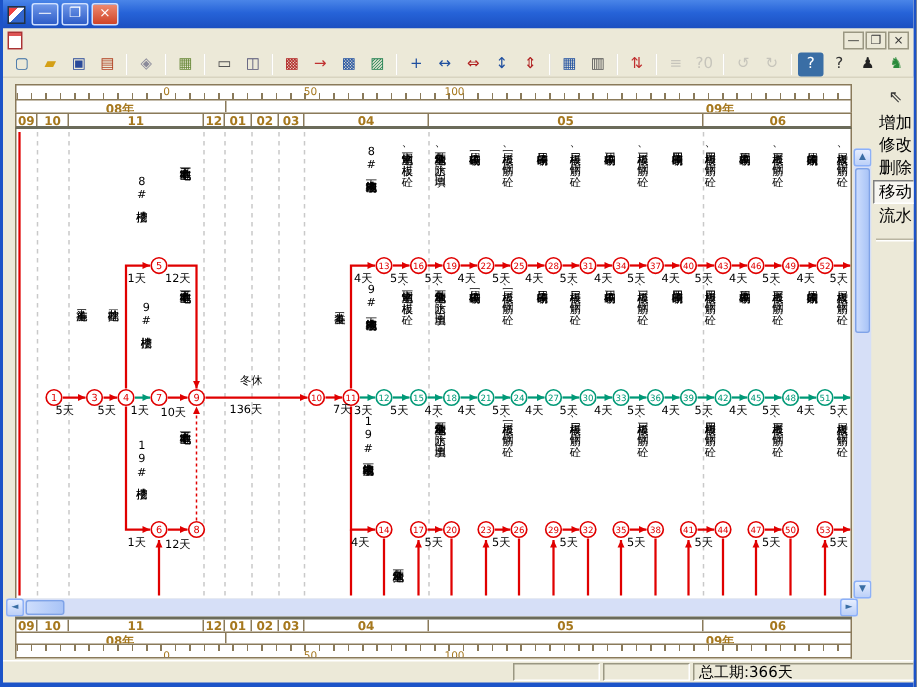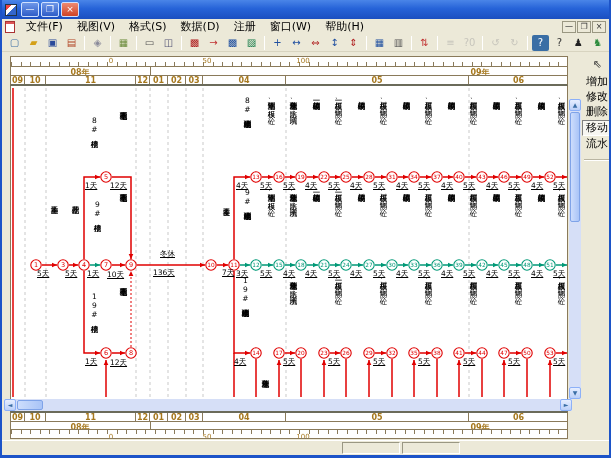--- a/index.html
+++ b/index.html
@@ -56,21 +56,21 @@
     background: repeating-linear-gradient(90deg,#8a7a5a 0 1px,transparent 1px 9.6px); }
   .ticks-t { position:absolute; left:0; right:0; top:0; height:4px;
     background: repeating-linear-gradient(90deg,#8a7a5a 0 1px,transparent 1px 9.6px); }
   .rnum { position:absolute; font-size:7px; color:#a6781e; transform:translateX(-50%); }
   
   .dg { position:absolute; left:8px; top:86px; width:558px; height:313px; background:#fff;
     overflow:hidden; border-left:1px solid #8a7a5a; border-right:1px solid #8a7a5a; }
   .dg svg { position:absolute; left:0; top:0; }
   .vlab { position:absolute; writing-mode:vertical-rl; text-orientation:upright;
     font-size:7.5px; line-height:8.5px; color:#000; letter-spacing:0; }
-  .dlab { position:absolute; font-size:7.5px; color:#000; white-space:nowrap;text-decoration:underline; }
+  .dlab { position:absolute; font-size:7.5px; color:#000; white-space:nowrap; }
   
   .hscroll { position:absolute; left:2px; top:399px; width:568px; height:12px; background:#d6dff7; }
   .vscroll { position:absolute; left:567px; top:99px; width:12px; height:300px; background:#d6dff7; }
   .sbtn { position:absolute; width:12px; height:12px; background:linear-gradient(180deg,#e6eeff,#bcd0f8);
     border:1px solid #8cb0f8; border-radius:2px; font-size:6px; color:#3a6ea5; text-align:center; line-height:10px; }
   .sthumb { position:absolute; background:linear-gradient(90deg,#cdddfc,#a9c4f7); border:1px solid #7fa3e8; border-radius:2px; }
   
   .rpanel { position:absolute; left:579px; top:52px; width:32px; bottom:18px; background:#ece9d8; }
   .pointer-ic { text-align:center; font-size:11px; color:#333; margin:6px 0 4px; }
   .pbtn { width:30px; margin:1px auto; font-size:11px; line-height:14px; text-align:center; color:#000; }
@@ -92,29 +92,20 @@
     <div class="app-icon"></div>
     <div class="tb-ctrls">
       <div class="cbtn">—</div>
       <div class="cbtn">❐</div>
       <div class="cbtn close">×</div>
     </div>
   </div>
 
   <div class="menubar">
     <div class="doc-icon"></div>
-    <div id="menubar-items" style="display:flex">
-        <div class="menu-item">文件(F)</div>
-        <div class="menu-item">视图(V)</div>
-        <div class="menu-item">格式(S)</div>
-        <div class="menu-item">数据(D)</div>
-        <div class="menu-item">注册</div>
-        <div class="menu-item">窗口(W)</div>
-        <div class="menu-item">帮助(H)</div>
-      </div>
     <div class="mdi-ctrls" id="mdi-ctrls">
         <div class="mdi-btn">—</div>
         <div class="mdi-btn">❐</div>
         <div class="mdi-btn">×</div>
       </div>
   </div>
 
   <div class="toolbar" id="toolbar">
       <div class="tb-btn" style="color: rgb(58, 110, 165);">▢</div>
       <div class="tb-btn" style="color: rgb(212, 160, 23);">▰</div>
@@ -562,15 +553,18 @@
         <div class="pbtn">删除</div>
         <div class="pbtn active">移动</div>
         <div class="pbtn">流水</div>
       </div>
     <div class="psep"></div>
   </div>
 
   <div class="statusbar">
     <div class="ssec" style="left:340px;width:58px"></div>
     <div class="ssec" style="left:400px;width:58px"></div>
+    <div class="ssec" style="left:460px;width:149px">
+      <span>总工期:366天</span>
+    </div>
   </div>
   <div class="bottom-edge"></div>
 </div>
 
 </body></html>

